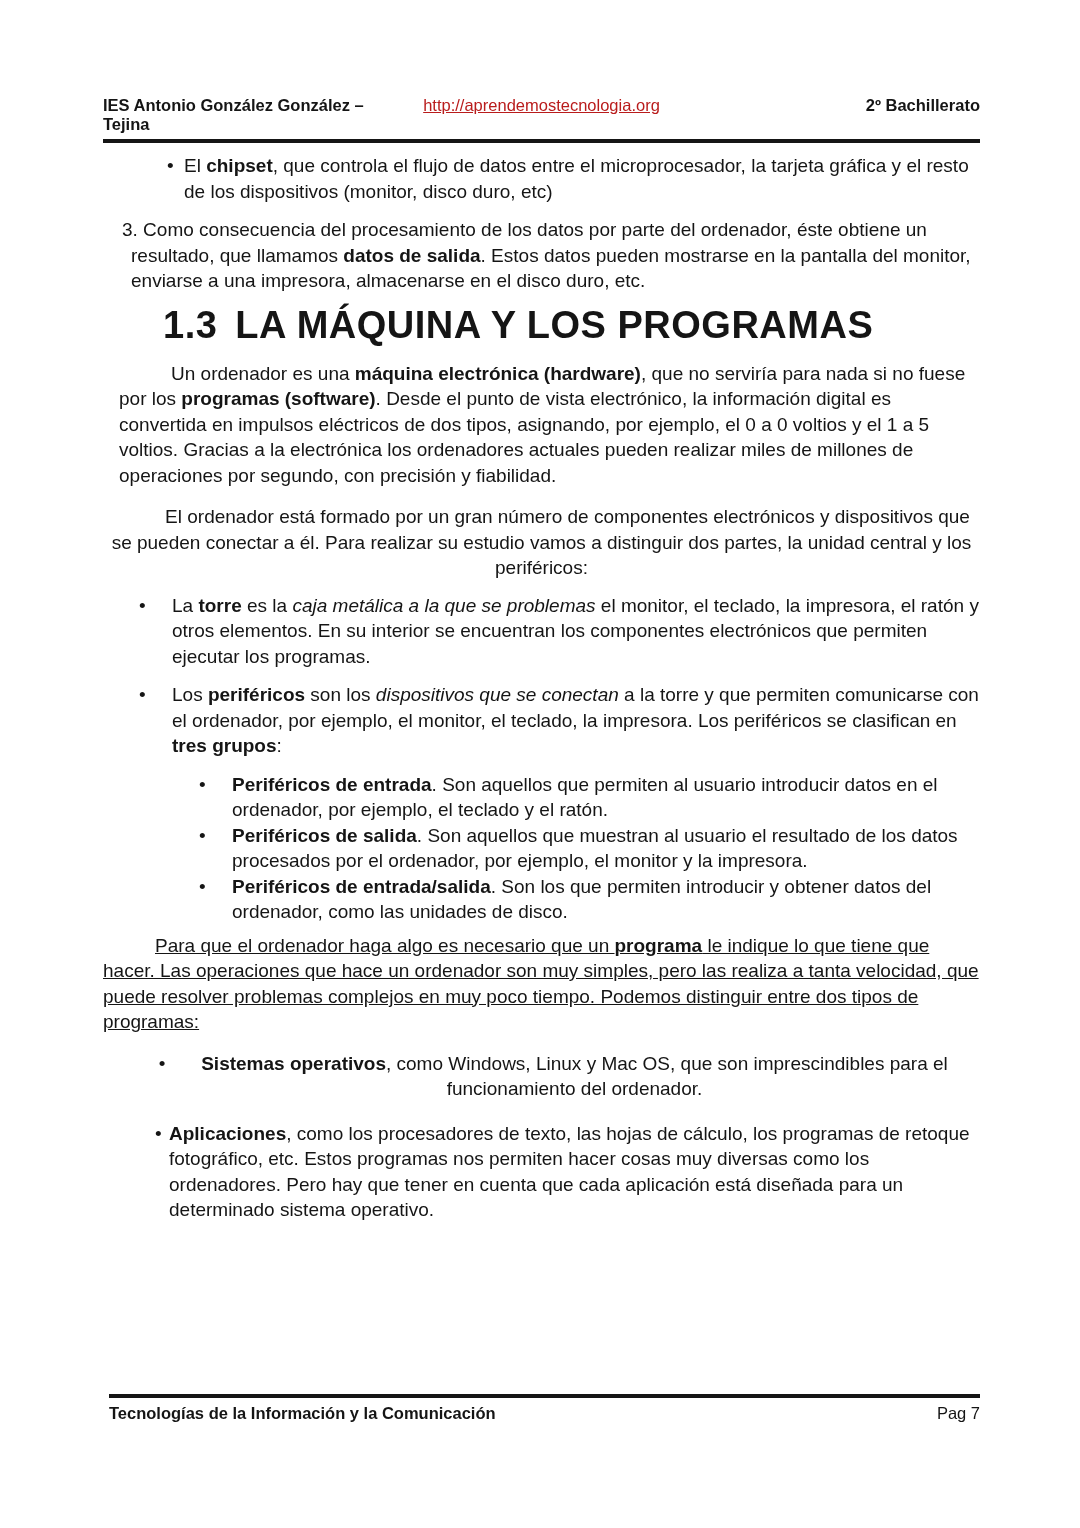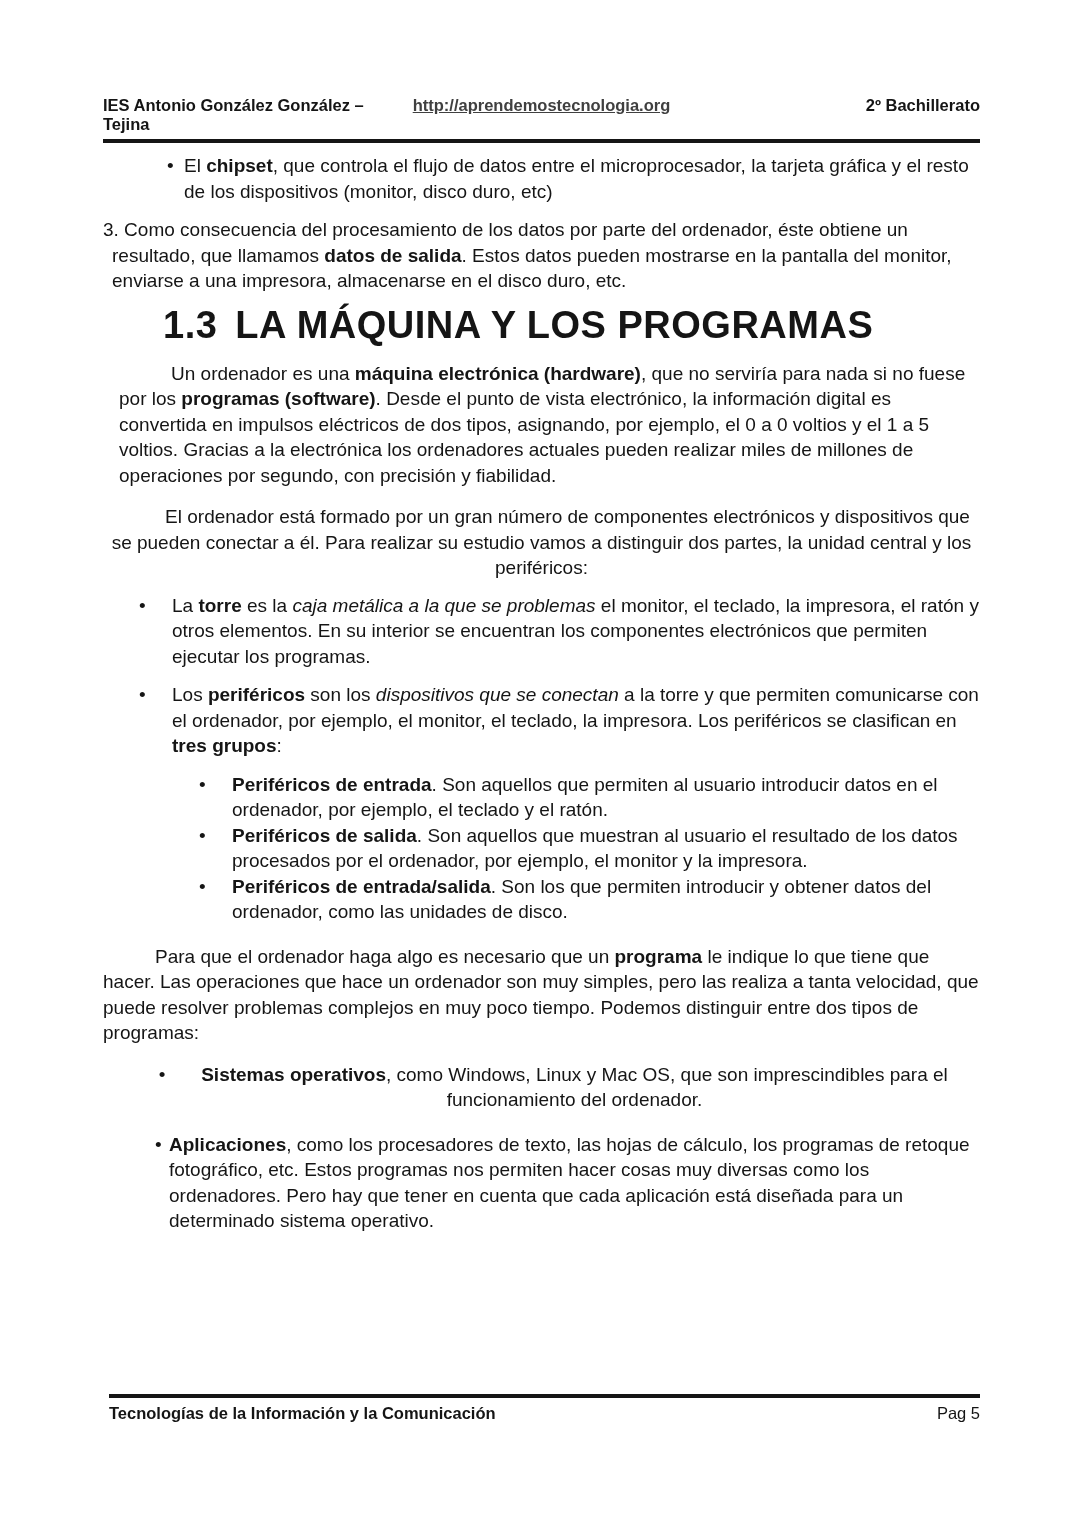--- a/index.html
+++ b/index.html
@@ -12,26 +12,26 @@
 
   
   .doc-header{
     display:flex;justify-content:space-between;align-items:baseline;
     border-bottom:4px solid #151515;padding-bottom:5px;
     font-size:16.5px;font-weight:bold;line-height:19px;
   }
   .doc-header .left{flex:1;text-align:left;}
   .doc-header .center{flex:1;text-align:center;}
   .doc-header .right{flex:1;text-align:right;}
-  .doc-header a{color:#404040;text-decoration:underline;font-weight:bold;cursor:pointer;}
+  .doc-header a{color:#b91c1c;text-decoration:underline;font-weight:normal;cursor:pointer;}
 
   
   .para{font-size:19px;line-height:25.5px;text-align:left;}
   .indent{text-indent:52px;}
-  .hang{padding-left:9px;text-indent:-9px;}
+  .hang{padding-left:9px;text-indent:-9px;margin-left:19px;}
   .b{font-weight:bold;}
   .i{font-style:italic;}
 
   .section-heading{
     margin-top:12px;margin-left:60px;
     font-size:38px;line-height:38px;font-weight:bold;letter-spacing:0.5px;
   }
   .section-heading .num{margin-right:18px;}
 
   
@@ -45,21 +45,21 @@
   .lvl1 .dot{width:33px;}
   .lvl2{margin-left:96px;}
   .lvl2 .dot{width:33px;}
   .os{margin-left:52px;}
   .os .dot{width:14px;}
 
   .mt13{margin-top:13px;}
   .mt12{margin-top:12px;}
   .mt16{margin-top:16px;text-align:center;}
   .mt17{margin-top:17px;margin-left:16px;}
-  .mt8{margin-top:19px;}
+  .mt8{margin-top:8px;text-decoration:underline;}
   .mt19{margin-top:19px;}
 
   
   .doc-footer{
     position:absolute;left:109px;right:100px;top:1394px;
     border-top:4px solid #151515;padding-top:5px;
     display:flex;justify-content:space-between;align-items:baseline;
     font-size:16.5px;line-height:21px;
   }
   .doc-footer .left{font-weight:bold;}
@@ -126,15 +126,15 @@
 
     <div class="bullet os mt19">
       <span class="dot">•</span>
       <span class="txt"><span class="b">Aplicaciones</span><span>, como los procesadores de texto, las hojas de cálculo, los programas de retoque fotográfico, etc. Estos programas nos permiten hacer cosas muy diversas como los ordenadores. Pero hay que tener en cuenta que cada aplicación está diseñada para un determinado sistema operativo.</span></span>
     </div>
 
   </div>
 
   <div class="doc-footer">
     <span class="left">Tecnologías de la Información y la Comunicación</span>
-    <span class="right">Pag 5</span>
+    <span class="right">Pag 7</span>
   </div>
 </div>
 
 </body></html>

